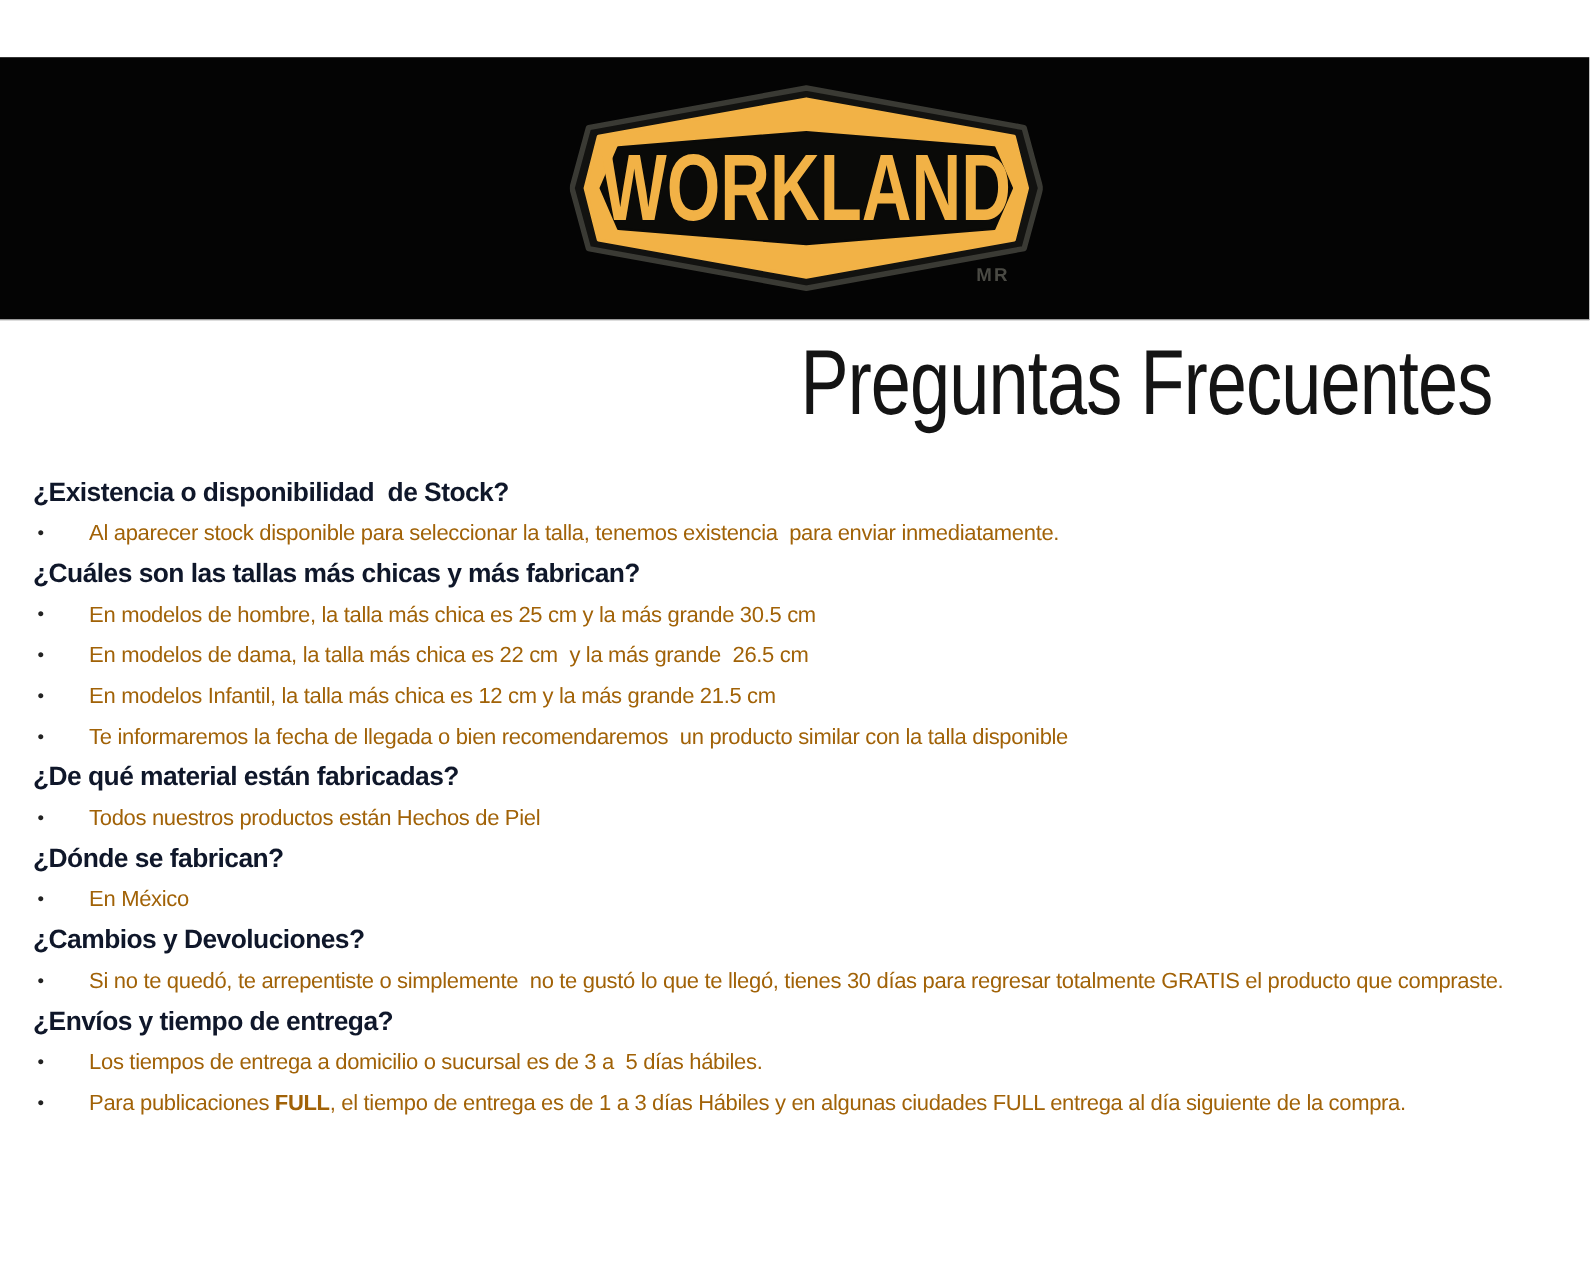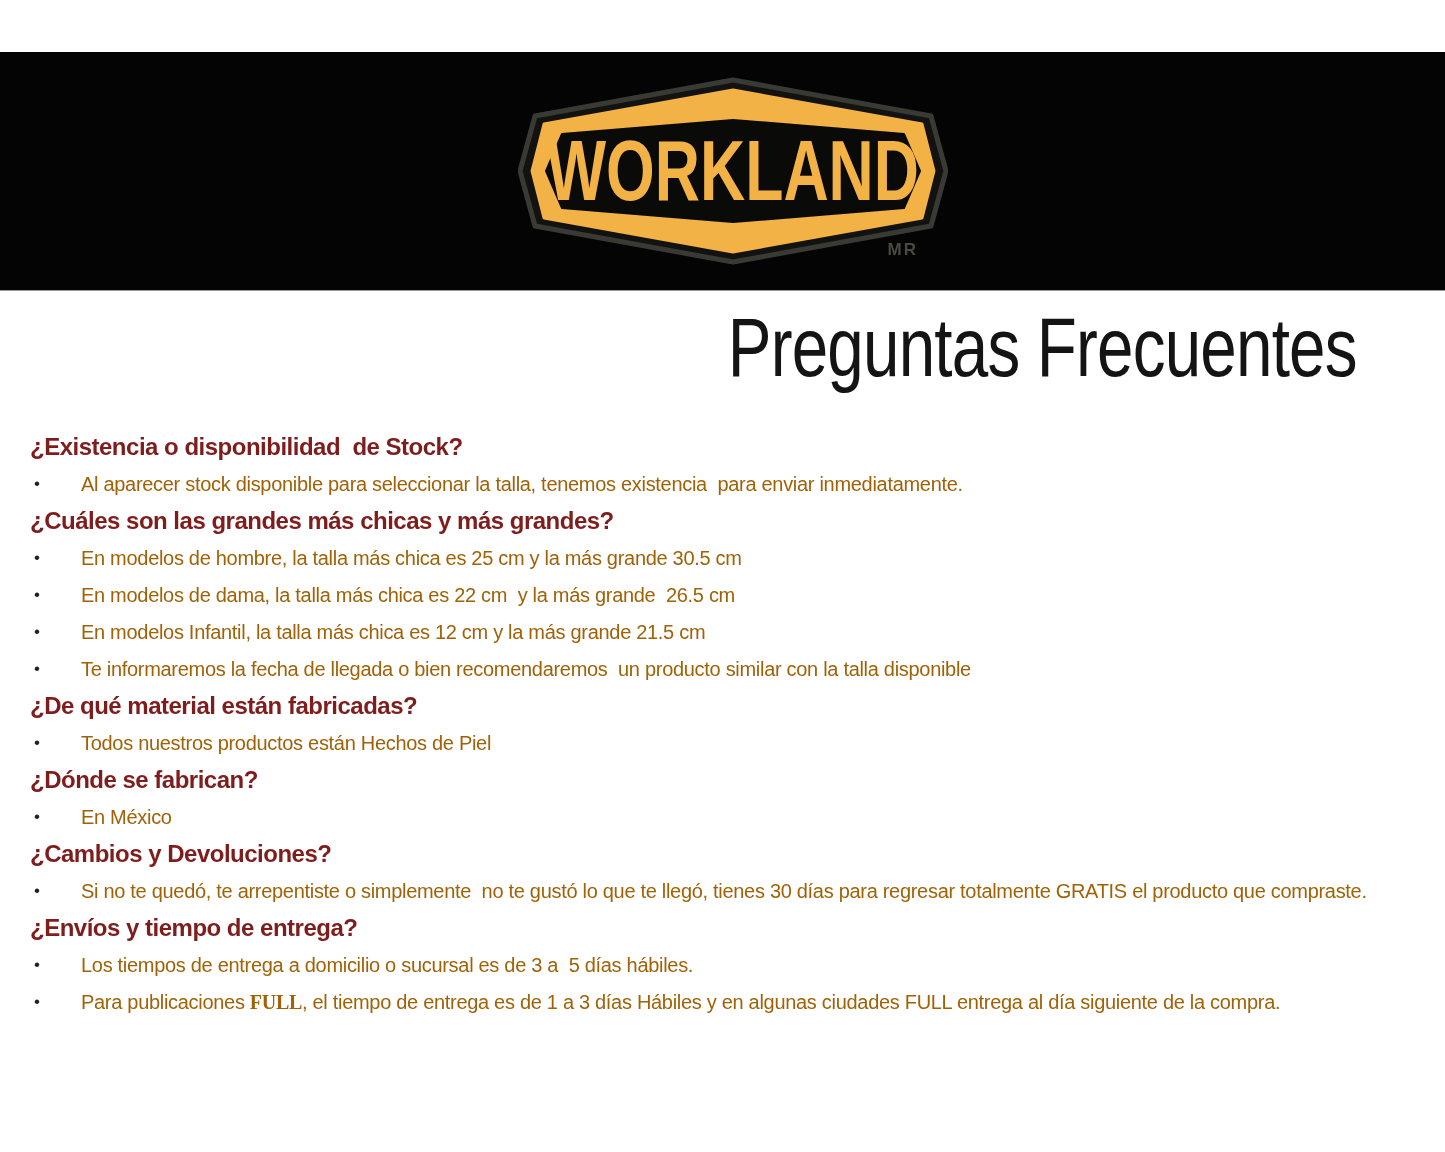--- a/index.html
+++ b/index.html
@@ -58,37 +58,37 @@
   
   .faq{
     padding:10px 26px 0 30px;
   }
   .row{display:flex;margin-bottom:1px;}
   .row p{margin:0;line-height:36px;white-space:pre-wrap;}
   .qtext{
     font-weight:bold;
     font-size:24px;
     letter-spacing:-0.5px;
-    color:#7f1d1d;
+    color:#0f172a;
   }
   .bullet{
     flex:0 0 47px;
     font-size:17px;
     line-height:36px;
     padding-left:4px;
     color:#222;
   }
   .atext{
     flex:1 1 auto;
     font-size:20px;
     letter-spacing:-0.3px;
     text-align:justify;
     color:#a16207;
   }
-  .atext .b{font-weight:bold;font-family:Liberation Serif, serif;}
+  .atext .b{font-weight:bold;}
 </style>
 </head>
 <body>
 
 <div class="band">
   <div class="logo-wrap">
     <svg width="430" height="190" viewBox="0 0 430 190">
       <path class="badge-outer" d="M 2 95 L 17 40 L 215 4 L 413 40 L 428 95 L 413 150 L 215 186 L 17 150 Z"></path>
       <path class="badge-yellow" d="M 14 95 L 26 48 L 215 14 L 404 48 L 416 95 L 404 142 L 215 176 L 26 142 Z"></path>
       <path class="badge-inner" d="M 28 95 L 44 58 L 215 44 L 386 58 L 402 95 L 386 132 L 215 146 L 44 132 Z"></path>
@@ -102,21 +102,21 @@
 
 <div class="faq">
     <div class="row q">
       <p class="qtext">¿Existencia o disponibilidad  de Stock?</p>
     </div>
     <div class="row a">
       <span class="bullet">•</span>
       <p class="atext"><span>Al aparecer stock disponible para seleccionar la talla, tenemos existencia  para enviar inmediatamente.</span></p>
     </div>
     <div class="row q">
-      <p class="qtext">¿Cuáles son las grandes más chicas y más grandes?</p>
+      <p class="qtext">¿Cuáles son las tallas más chicas y más fabrican?</p>
     </div>
     <div class="row a">
       <span class="bullet">•</span>
       <p class="atext"><span>En modelos de hombre, la talla más chica es 25 cm y la más grande 30.5 cm</span></p>
     </div>
     <div class="row a">
       <span class="bullet">•</span>
       <p class="atext"><span>En modelos de dama, la talla más chica es 22 cm  y la más grande  26.5 cm</span></p>
     </div>
     <div class="row a">

